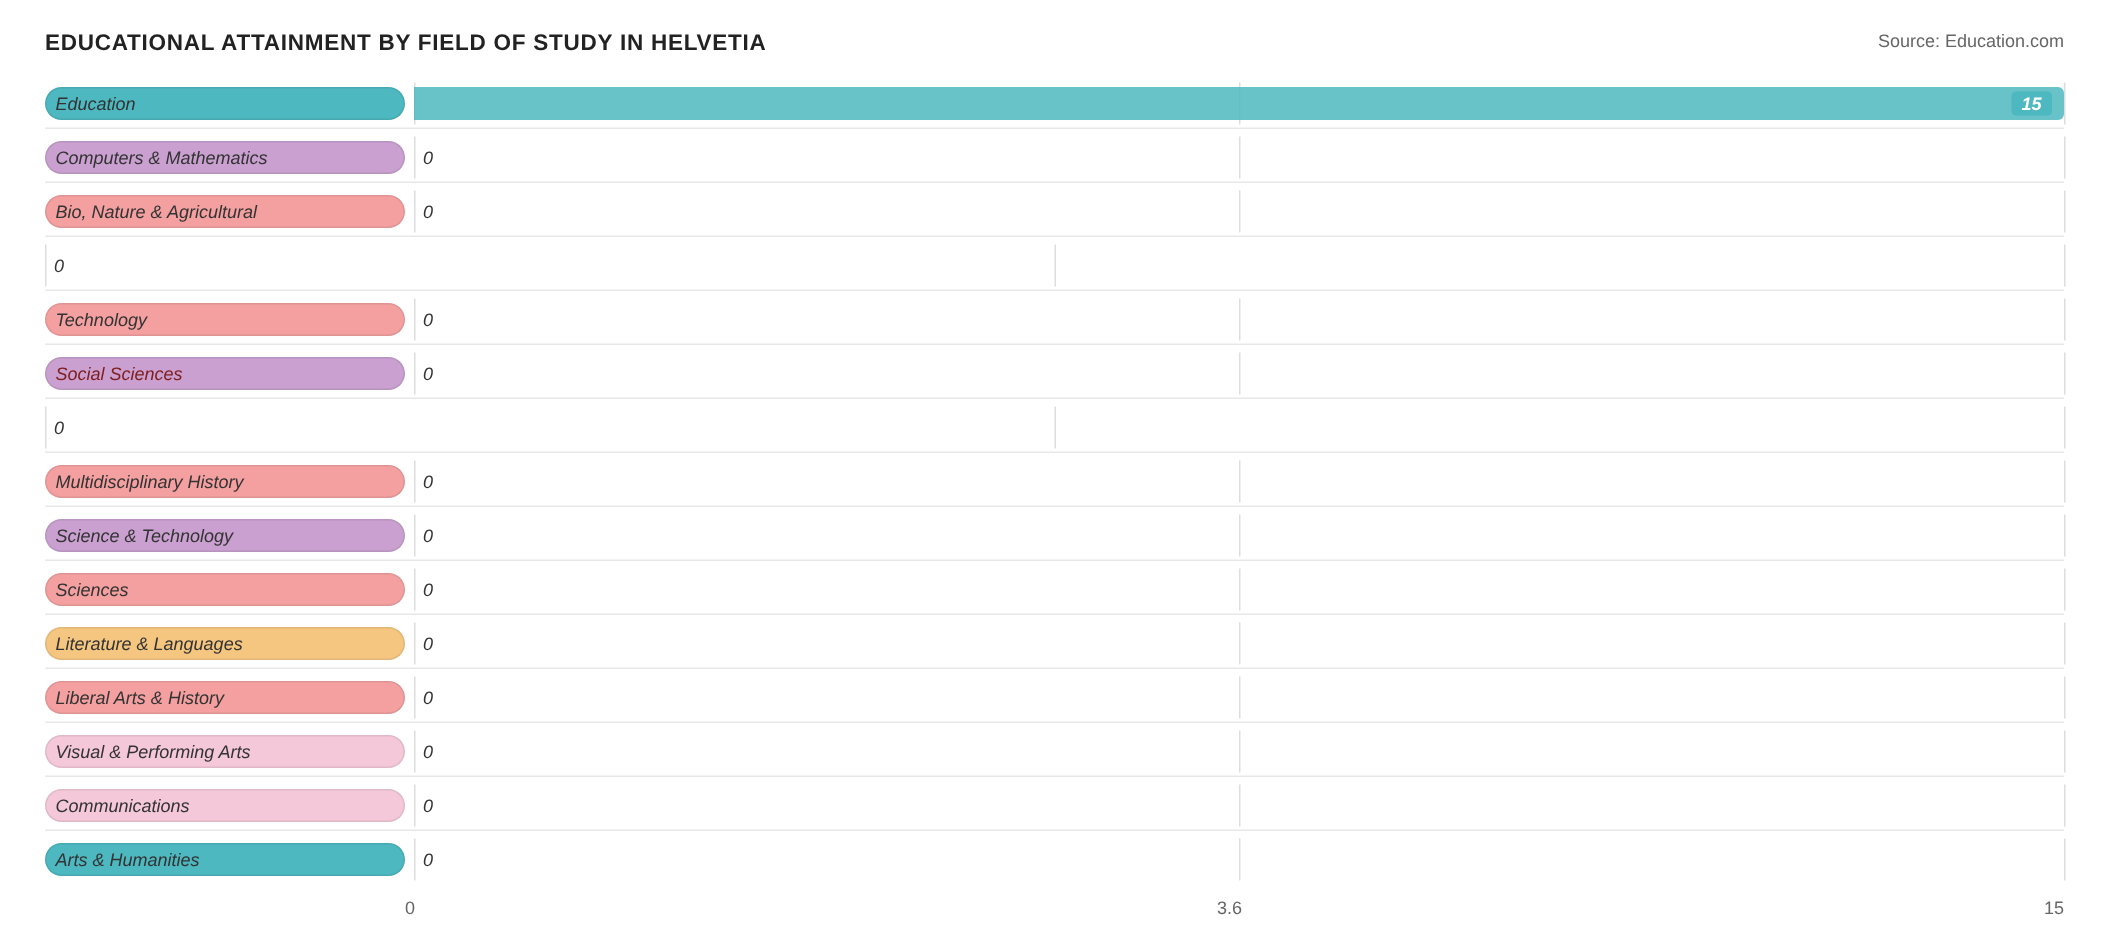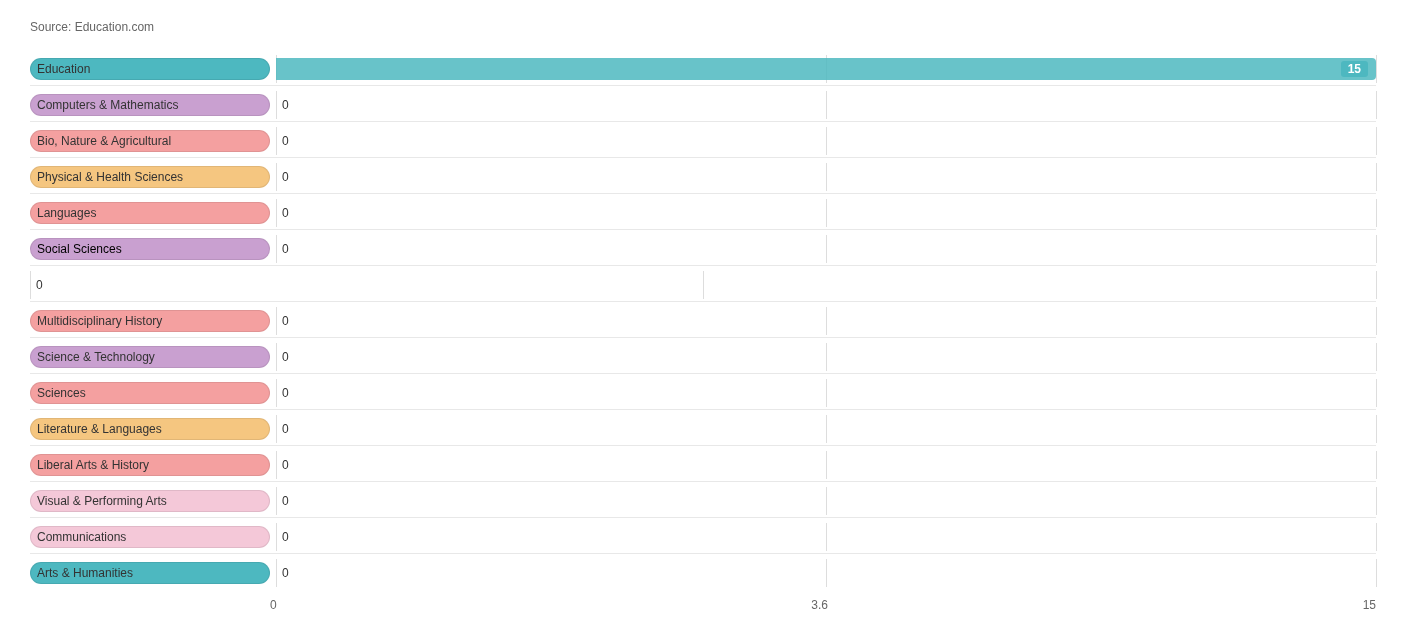--- a/index.html
+++ b/index.html
@@ -19,20 +19,21 @@
     }
     .source {
       font-size: 12px;
       color: #666;
       text-align: right;
       margin-bottom: 10px;
     }
     .chart-area {
       position: relative;
       width: 100%;
+      font-style: italic;
     }
     .bar-row {
       display: flex;
       align-items: center;
       margin-bottom: 2px;
       height: 34px;
       border-bottom: 1px solid #e8e8e8;
       position: relative;
     }
     .bar-row:last-child {
@@ -62,20 +63,21 @@
       font-size: 12px;
       color: #666;
       margin-top: 4px;
     }
   </style>
 </head>
 <body>
 
 <div>
   <div style="display:flex; justify-content:space-between; align-items:flex-start; margin-bottom:8px;">
+    <h2 class="chart-title">EDUCATIONAL ATTAINMENT BY FIELD OF STUDY IN HELVETIA</h2>
     <span class="source">Source: Education.com</span>
   </div>
 
   <div class="chart-area" id="chart-area">
 
   <div class="bar-row">
         <div class="bar-label" style="--bar-color: #4db8c0; background: rgb(77, 184, 192); width: 240px; min-width: 240px; font-size: 12px; color: rgb(51, 51, 51);">Education</div>
         <div class="bar-container" style="position: relative;">
           <div style="position: absolute; inset: 0px; pointer-events: none;">
             <div style="position: absolute; top: 0px; bottom: 0px; left: 0%; width: 1px; background: rgb(221, 221, 221);"></div>
@@ -104,45 +106,44 @@
           <div style="position: absolute; inset: 0px; pointer-events: none;">
             <div style="position: absolute; top: 0px; bottom: 0px; left: 0%; width: 1px; background: rgb(221, 221, 221);"></div>
             <div style="position: absolute; top: 0px; bottom: 0px; left: 50%; width: 1px; background: rgb(221, 221, 221);"></div>
             <div style="position: absolute; top: 0px; bottom: 0px; left: 100%; width: 1px; background: rgb(221, 221, 221);"></div>
           </div>
           <div style="height: 22px; border-radius: 0px 4px 4px 0px; background: rgb(244, 160, 160); opacity: 0.85; width: 0%; min-width: 0px; position: relative; z-index: 1;"></div>
           <span style="position: absolute; z-index: 2; font-size: 12px; color: rgb(51, 51, 51); left: calc(0% + 6px); top: 50%; transform: translateY(-50%);">0</span>
         </div>
       </div>
       <div class="bar-row">
-        <div class="bar-label" style="--bar-color: #f5c680; background: rgb(245, 198, 128); width: 240px; min-width: 240px; font-size: 12px; color: rgb(51, 51, 51);">Physical &amp; Health Sciences</div>
         <div class="bar-container" style="position: relative;">
           <div style="position: absolute; inset: 0px; pointer-events: none;">
             <div style="position: absolute; top: 0px; bottom: 0px; left: 0%; width: 1px; background: rgb(221, 221, 221);"></div>
             <div style="position: absolute; top: 0px; bottom: 0px; left: 50%; width: 1px; background: rgb(221, 221, 221);"></div>
             <div style="position: absolute; top: 0px; bottom: 0px; left: 100%; width: 1px; background: rgb(221, 221, 221);"></div>
           </div>
           <div style="height: 22px; border-radius: 0px 4px 4px 0px; background: rgb(245, 198, 128); opacity: 0.85; width: 0%; min-width: 0px; position: relative; z-index: 1;"></div>
           <span style="position: absolute; z-index: 2; font-size: 12px; color: rgb(51, 51, 51); left: calc(0% + 6px); top: 50%; transform: translateY(-50%);">0</span>
         </div>
       </div>
       <div class="bar-row">
-        <div class="bar-label" style="--bar-color: #f4a0a0; background: rgb(244, 160, 160); width: 240px; min-width: 240px; font-size: 12px; color: rgb(51, 51, 51);">Languages</div>
-        <div class="bar-container" style="position: relative;">
-          <div style="position: absolute; inset: 0px; pointer-events: none;">
-            <div style="position: absolute; top: 0px; bottom: 0px; left: 0%; width: 1px; background: rgb(221, 221, 221);"></div>
-            <div style="position: absolute; top: 0px; bottom: 0px; left: 50%; width: 1px; background: rgb(221, 221, 221);"></div>
-            <div style="position: absolute; top: 0px; bottom: 0px; left: 100%; width: 1px; background: rgb(221, 221, 221);"></div>
-          </div>
-          <div style="height: 22px; border-radius: 0px 4px 4px 0px; background: rgb(244, 160, 160); opacity: 0.85; width: 0%; min-width: 0px; position: relative; z-index: 1;"></div>
-          <span style="position: absolute; z-index: 2; font-size: 12px; color: rgb(51, 51, 51); left: calc(0% + 6px); top: 50%; transform: translateY(-50%);">0</span>
-        </div>
-      </div>
-      <div class="bar-row">
-        <div class="bar-label" style="--bar-color: #c9a0d0; background: rgb(201, 160, 208); width: 240px; min-width: 240px; font-size: 12px; color: #000000;">Social Sciences</div>
+        <div class="bar-label" style="--bar-color: #f4a0a0; background: rgb(244, 160, 160); width: 240px; min-width: 240px; font-size: 12px; color: rgb(51, 51, 51);">Technology</div>
+        <div class="bar-container" style="position: relative;">
+          <div style="position: absolute; inset: 0px; pointer-events: none;">
+            <div style="position: absolute; top: 0px; bottom: 0px; left: 0%; width: 1px; background: rgb(221, 221, 221);"></div>
+            <div style="position: absolute; top: 0px; bottom: 0px; left: 50%; width: 1px; background: rgb(221, 221, 221);"></div>
+            <div style="position: absolute; top: 0px; bottom: 0px; left: 100%; width: 1px; background: rgb(221, 221, 221);"></div>
+          </div>
+          <div style="height: 22px; border-radius: 0px 4px 4px 0px; background: rgb(244, 160, 160); opacity: 0.85; width: 0%; min-width: 0px; position: relative; z-index: 1;"></div>
+          <span style="position: absolute; z-index: 2; font-size: 12px; color: rgb(51, 51, 51); left: calc(0% + 6px); top: 50%; transform: translateY(-50%);">0</span>
+        </div>
+      </div>
+      <div class="bar-row">
+        <div class="bar-label" style="--bar-color: #c9a0d0; background: rgb(201, 160, 208); width: 240px; min-width: 240px; font-size: 12px; color: #7f1d1d;">Social Sciences</div>
         <div class="bar-container" style="position: relative;">
           <div style="position: absolute; inset: 0px; pointer-events: none;">
             <div style="position: absolute; top: 0px; bottom: 0px; left: 0%; width: 1px; background: rgb(221, 221, 221);"></div>
             <div style="position: absolute; top: 0px; bottom: 0px; left: 50%; width: 1px; background: rgb(221, 221, 221);"></div>
             <div style="position: absolute; top: 0px; bottom: 0px; left: 100%; width: 1px; background: rgb(221, 221, 221);"></div>
           </div>
           <div style="height: 22px; border-radius: 0px 4px 4px 0px; background: rgb(201, 160, 208); opacity: 0.85; width: 0%; min-width: 0px; position: relative; z-index: 1;"></div>
           <span style="position: absolute; z-index: 2; font-size: 12px; color: rgb(51, 51, 51); left: calc(0% + 6px); top: 50%; transform: translateY(-50%);">0</span>
         </div>
       </div>

